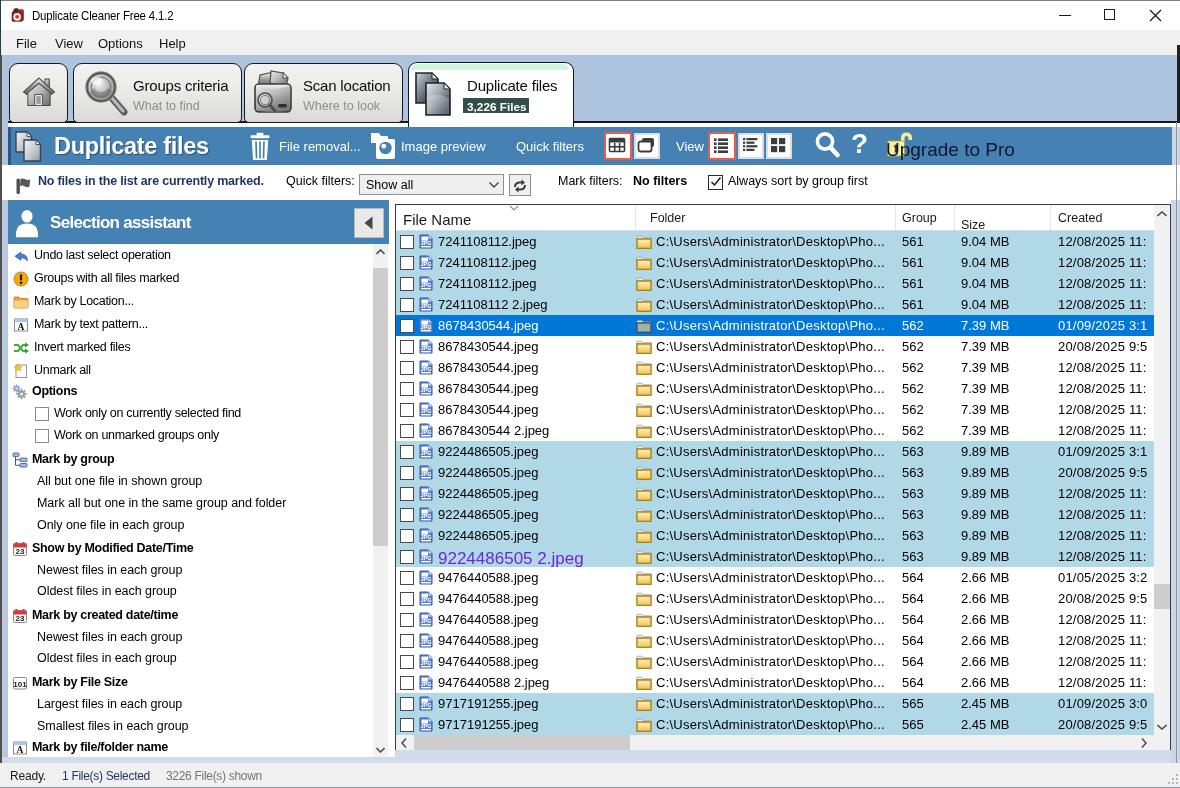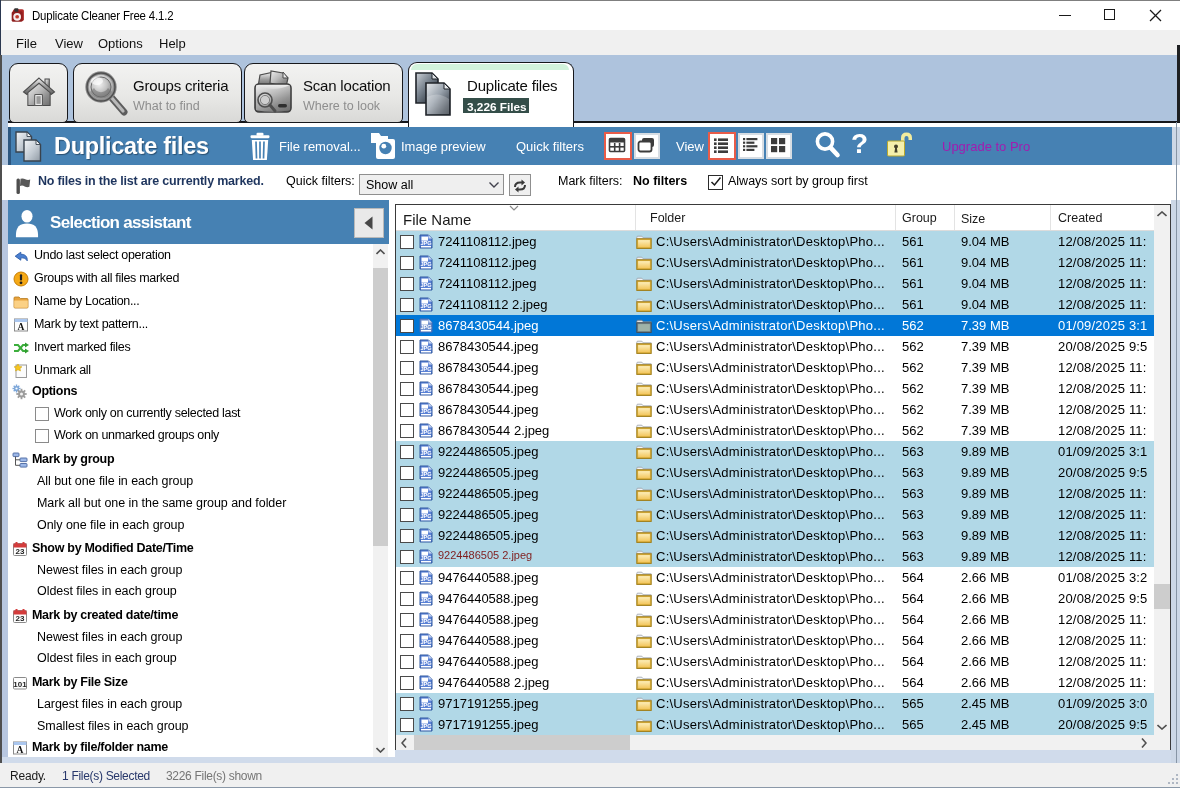--- a/index.html
+++ b/index.html
@@ -204,21 +204,21 @@
 <svg class="a" style="left:812px;top:129px;" width="32" height="32" viewBox="0 0 32 32">
 <circle cx="13" cy="12.5" r="7.6" fill="none" stroke="#fff" stroke-width="3.6"></circle>
 <line x1="18.6" y1="18.6" x2="25.5" y2="26" stroke="#fff" stroke-width="4.6" stroke-linecap="round"></line>
 </svg>
 <div class="tx" style="left:851px;top:128px;font-size:28px;font-weight:bold;color:#fff;">?</div>
 <svg class="a" style="left:884px;top:128px;" width="32" height="32" viewBox="0 0 32 32">
 <path d="M17 13 L17 10 Q17 4.5 22.5 4.5 Q28 4.5 28 10 L28 12 L24.5 12 L24.5 10 Q24.5 8 22.5 8 Q20.5 8 20.5 10 L20.5 13 Z" fill="#f2ec9e"></path>
 <rect x="3.5" y="13" width="17" height="15" rx="1" fill="#f5f0ac" stroke="#b8a82e" stroke-width="1"></rect>
 <path d="M12 16.5 a2 2 0 0 1 2 2 q0 1.3 -1.1 1.8 L13.6 24.5 L10.4 24.5 L11.1 20.3 Q10 19.8 10 18.5 a2 2 0 0 1 2 -2 Z" fill="#44412a"></path>
 </svg>
-<div class="tx" style="left:942px;top:139px;font-size:13px;color:#a21caf;">Upgrade to Pro</div>
+<div class="tx" style="left:886px;top:139px;font-size:19px;color:#0f172a;">Upgrade to Pro</div>
 <div class="a" style="left:0;top:165px;width:1180px;height:35px;background:#fff;"></div>
 <svg class="a" style="left:15px;top:177px;" width="18" height="18" viewBox="0 0 18 18">
 <rect x="1.5" y="1.5" width="3.4" height="15.5" rx="1.5" fill="#4e4e4e"></rect>
 <path d="M5.5 1.8 Q8 0.8 10.3 2.2 Q12.6 3.6 15.2 2.6 L14.4 9.8 Q12 10.8 9.7 9.4 Q7.4 8 5 9 Z" fill="#585858"></path>
 </svg>
 <div class="tx" style="left:38px;top:174px;font-size:12.5px;font-weight:bold;color:#1e355e;letter-spacing:-0.2px;">No files in the list are currently marked.</div>
 <div class="tx" style="left:286px;top:174px;font-size:12.5px;color:#000;">Quick filters:</div>
 <div class="a" style="left:359px;top:174px;width:145px;height:21px;background:#efefef;border:1px solid #8f8f8f;box-sizing:border-box;"></div>
 <div class="tx" style="left:366px;top:178px;font-size:12.5px;color:#000;">Show all</div>
 <svg class="a" style="left:488px;top:181px;" width="12" height="8" viewBox="0 0 12 8">
@@ -259,21 +259,21 @@
 <svg class="a" style="left:13px;top:271px;" width="16" height="16" viewBox="0 0 16 16">
       <circle cx="8" cy="8" r="7" fill="#f5a916" stroke="#c77f06" stroke-width="1"></circle>
 <rect x="6.9" y="3.2" width="2.2" height="6.2" rx="1" fill="#202020"></rect>
 <circle cx="8" cy="11.8" r="1.4" fill="#202020"></circle>
     </svg>
 <div class="tx" style="left:34px;top:271px;font-size:12.5px;letter-spacing:-0.3px;color:#000;">Groups with all files marked</div>
 <svg class="a" style="left:13px;top:294px;" width="16" height="16" viewBox="0 0 16 16">
       <path d="M1 4 Q1 3 2 3 L6 3 L7.5 4.5 L14 4.5 Q15 4.5 15 5.5 L15 13 Q15 14 14 14 L2 14 Q1 14 1 13 Z" fill="#e8a33d" stroke="#b77b1e" stroke-width="0.8"></path>
 <path d="M1.2 6.5 L14.8 6.5 L14.8 13 Q14.8 13.8 14 13.8 L2 13.8 Q1.2 13.8 1.2 13 Z" fill="#fbd186"></path>
     </svg>
-<div class="tx" style="left:34px;top:294px;font-size:12.5px;letter-spacing:-0.3px;color:#000;">Name by Location...</div>
+<div class="tx" style="left:34px;top:294px;font-size:12.5px;letter-spacing:-0.3px;color:#000;">Mark by Location...</div>
 <svg class="a" style="left:13px;top:317px;" width="16" height="16" viewBox="0 0 16 16">
       <rect x="1.5" y="2" width="13" height="12" fill="#fdfdfd" stroke="#8a8a8a" stroke-width="1"></rect>
 <rect x="1.5" y="2" width="13" height="3" fill="#aac6ee"></rect>
 <text x="8" y="13" text-anchor="middle" font-family="Liberation Serif" font-size="9.5" font-weight="bold" fill="#111">A</text>
     </svg>
 <div class="tx" style="left:34px;top:317px;font-size:12.5px;letter-spacing:-0.3px;color:#000;">Mark by text pattern...</div>
 <svg class="a" style="left:13px;top:340px;" width="16" height="16" viewBox="0 0 16 16">
       <g stroke="#3dae3d" stroke-width="2" fill="none">
 <path d="M1 5 L5 5 L10 11 L13 11"></path>
 <path d="M1 11 L5 11 L10 5 L13 5"></path>
@@ -304,33 +304,33 @@
           <line x1="9.5" y1="4.8" x2="9.5" y2="15.2"></line>
           <line x1="4.3" y1="10" x2="14.7" y2="10"></line>
           <line x1="5.8" y1="6.3" x2="13.2" y2="13.7"></line>
           <line x1="13.2" y1="6.3" x2="5.8" y2="13.7"></line>
         </g>
       </g>
 <circle cx="9.5" cy="10" r="1.5" fill="#f2f2f2"></circle>
     </svg>
 <div class="tx" style="left:32px;top:384px;font-size:12.5px;font-weight:bold;letter-spacing:-0.3px;color:#000;">Options</div>
 <div class="a" style="left:35px;top:407px;width:12px;height:12px;background:#fff;border:1px solid #8a8a8a;"></div>
-<div class="tx" style="left:54px;top:406px;font-size:12.5px;letter-spacing:-0.3px;color:#000;">Work only on currently selected last</div>
+<div class="tx" style="left:54px;top:406px;font-size:12.5px;letter-spacing:-0.3px;color:#000;">Work only on currently selected find</div>
 <div class="a" style="left:35px;top:429px;width:12px;height:12px;background:#fff;border:1px solid #8a8a8a;"></div>
 <div class="tx" style="left:54px;top:428px;font-size:12.5px;letter-spacing:-0.3px;color:#000;">Work on unmarked groups only</div>
 <svg class="a" style="left:12px;top:452px;" width="16" height="16" viewBox="0 0 16 16">
       <g fill="#9db8e8" stroke="#4a66a0" stroke-width="0.9">
 <rect x="1" y="1" width="6" height="3.6" rx="0.8"></rect>
 <rect x="8" y="6" width="7" height="3.6" rx="0.8"></rect>
 <rect x="8" y="11.5" width="7" height="3.6" rx="0.8"></rect>
       </g>
 <path d="M3.5 4.6 L3.5 13.3 L8 13.3 M3.5 7.8 L8 7.8" fill="none" stroke="#555" stroke-width="1"></path>
     </svg>
 <div class="tx" style="left:32px;top:452px;font-size:12.5px;font-weight:bold;letter-spacing:-0.3px;color:#000;">Mark by group</div>
-<div class="tx" style="left:37px;top:474px;font-size:12.5px;letter-spacing:-0.05px;color:#000;">All but one file in each group</div>
+<div class="tx" style="left:37px;top:474px;font-size:12.5px;letter-spacing:-0.05px;color:#000;">All but one file in shown group</div>
 <div class="tx" style="left:37px;top:496px;font-size:12.5px;letter-spacing:-0.05px;color:#000;">Mark all but one in the same group and folder</div>
 <div class="tx" style="left:37px;top:518px;font-size:12.5px;letter-spacing:-0.05px;color:#000;">Only one file in each group</div>
 <svg class="a" style="left:12px;top:541px;" width="16" height="16" viewBox="0 0 16 16">
       <rect x="1.5" y="2.5" width="13" height="12" rx="1" fill="#fdfdfd" stroke="#8a8a8a" stroke-width="1"></rect>
 <rect x="1.5" y="2.5" width="13" height="4" fill="#d43c3c"></rect>
 <rect x="3.5" y="1" width="2" height="3" fill="#d43c3c"></rect>
       <rect x="10.5" y="1" width="2" height="3" fill="#d43c3c"></rect>
 <text x="8" y="13" text-anchor="middle" font-size="8" font-weight="bold" fill="#222">23</text>
     </svg>
 <div class="tx" style="left:32px;top:541px;font-size:12.5px;font-weight:bold;letter-spacing:-0.3px;color:#000;">Show by Modified Date/Time</div>
@@ -364,21 +364,21 @@
 <svg class="a" style="left:376px;top:249px;" width="9" height="6" viewBox="0 0 9 6">
       <path d="M0.5 5 L4.5 1 L8.5 5" fill="none" stroke="#505050" stroke-width="1.6"></path>
     </svg>
 <svg class="a" style="left:376px;top:747px;" width="9" height="6" viewBox="0 0 9 6">
       <path d="M0.5 1 L4.5 5 L8.5 1" fill="none" stroke="#505050" stroke-width="1.6"></path>
     </svg>
 <div class="a" style="left:395px;top:204px;width:776px;height:546px;background:#fff;border:1.5px solid #3a3a3a;box-sizing:border-box;"></div>
 <div class="tx" style="left:403px;top:211px;font-size:15px;color:#1a1a1a;">File Name</div>
 <div class="tx" style="left:650px;top:211px;font-size:12.5px;color:#1a1a1a;">Folder</div>
 <div class="tx" style="left:902px;top:211px;font-size:12.5px;color:#1a1a1a;">Group</div>
-<div class="tx" style="left:961px;top:212px;font-size:12.5px;color:#1a1a1a;">Size</div>
+<div class="tx" style="left:961px;top:218px;font-size:12.5px;color:#1a1a1a;">Size</div>
 <div class="tx" style="left:1058px;top:211px;font-size:12.5px;color:#1a1a1a;">Created</div>
 <div class="a" style="left:635px;top:205px;width:1px;height:25px;background:#e3e3e3;"></div>
 <div class="a" style="left:895px;top:205px;width:1px;height:25px;background:#e3e3e3;"></div>
 <div class="a" style="left:954px;top:205px;width:1px;height:25px;background:#e3e3e3;"></div>
 <div class="a" style="left:1050px;top:205px;width:1px;height:25px;background:#e3e3e3;"></div>
 <div class="a" style="left:396px;top:230px;width:758px;height:1px;background:#dcdcdc;"></div>
 <svg class="a" style="left:509px;top:205px;" width="10" height="6" viewBox="0 0 10 6">
       <path d="M1 1 L5 5 L9 1" fill="none" stroke="#8a8a8a" stroke-width="1.2"></path>
     </svg>
 <div class="a" style="left:396px;top:231px;width:758px;height:504px;background:#fff;overflow:hidden;">
@@ -768,21 +768,21 @@
 </div>
 <div class="a" style="left:0;top:315px;width:758px;height:21px;background:#b1d8e7;">
 <div class="a" style="left:4px;top:4px;width:12px;height:12px;background:#fff;border:1px solid #4a4a4a;"></div>
 <svg class="a" style="left:22px;top:3px;" width="16" height="15" viewBox="0 0 16 15">
 <path d="M2 1 L10.5 1 L14 4.5 L14 14 L2 14 Z" fill="#5b82d6" stroke="#30599f" stroke-width="1"></path>
 <path d="M10.5 1 L10.5 4.5 L14 4.5 Z" fill="#c9d6f2"></path>
 <rect x="3.5" y="2.6" width="6.5" height="4" fill="#fff"></rect>
 <rect x="3" y="12" width="10" height="1.4" fill="#fff"></rect>
 <text x="8" y="10.6" text-anchor="middle" font-size="5.6" font-weight="bold" fill="#fff">JPG</text>
 </svg>
-<div class="tx" style="left:42px;top:3px;font-size:11px;color:#7f1d1d;">9224486505 2.jpeg</div>
+<div class="tx" style="left:42px;top:3px;font-size:17px;color:#6d28d9;">9224486505 2.jpeg</div>
 <svg class="a" style="left:240px;top:3.5px;" width="16" height="14" viewBox="0 0 16 14">
 <path d="M0.8 4 L0.8 2.2 Q0.8 1.2 1.8 1.2 L5.8 1.2 L7.3 2.8 L15.2 2.8 L15.2 4 Z" fill="#f2f5f8" stroke="#98a0a8" stroke-width="0.8"></path>
 <defs>
             <linearGradient id="fg15" x1="0" y1="0" x2="0" y2="1">
 <stop offset="0" stop-color="#fdeeb9"></stop>
               <stop offset="1" stop-color="#f3c75f"></stop>
             </linearGradient>
           </defs>
 <rect x="0.8" y="3.8" width="14.4" height="9.6" fill="#dfb23f" stroke="#9e7c16" stroke-width="1"></rect>
 <rect x="2.1" y="5.1" width="11.8" height="7" fill="url(#fg15)"></rect>
@@ -809,21 +809,21 @@
 <stop offset="0" stop-color="#fdeeb9"></stop>
               <stop offset="1" stop-color="#f3c75f"></stop>
             </linearGradient>
           </defs>
 <rect x="0.8" y="3.8" width="14.4" height="9.6" fill="#dfb23f" stroke="#9e7c16" stroke-width="1"></rect>
 <rect x="2.1" y="5.1" width="11.8" height="7" fill="url(#fg16)"></rect>
         </svg>
 <div class="tx" style="left:260px;top:3px;font-size:13px;letter-spacing:0.25px;color:#000;">C:\Users\Administrator\Desktop\Pho...</div>
 <div class="tx" style="left:506px;top:3px;font-size:13px;color:#000;">564</div>
 <div class="tx" style="left:565px;top:3px;font-size:13px;color:#000;">2.66 MB</div>
-<div class="tx" style="left:662px;top:3px;font-size:13px;letter-spacing:0.2px;color:#000;">01/08/2025 3:2</div>
+<div class="tx" style="left:662px;top:3px;font-size:13px;letter-spacing:0.2px;color:#000;">01/05/2025 3:2</div>
 </div>
 <div class="a" style="left:0;top:357px;width:758px;height:21px;background:#fff;">
 <div class="a" style="left:4px;top:4px;width:12px;height:12px;background:#fff;border:1px solid #4a4a4a;"></div>
 <svg class="a" style="left:22px;top:3px;" width="16" height="15" viewBox="0 0 16 15">
 <path d="M2 1 L10.5 1 L14 4.5 L14 14 L2 14 Z" fill="#5b82d6" stroke="#30599f" stroke-width="1"></path>
 <path d="M10.5 1 L10.5 4.5 L14 4.5 Z" fill="#c9d6f2"></path>
 <rect x="3.5" y="2.6" width="6.5" height="4" fill="#fff"></rect>
 <rect x="3" y="12" width="10" height="1.4" fill="#fff"></rect>
 <text x="8" y="10.6" text-anchor="middle" font-size="5.6" font-weight="bold" fill="#fff">JPG</text>
 </svg>

